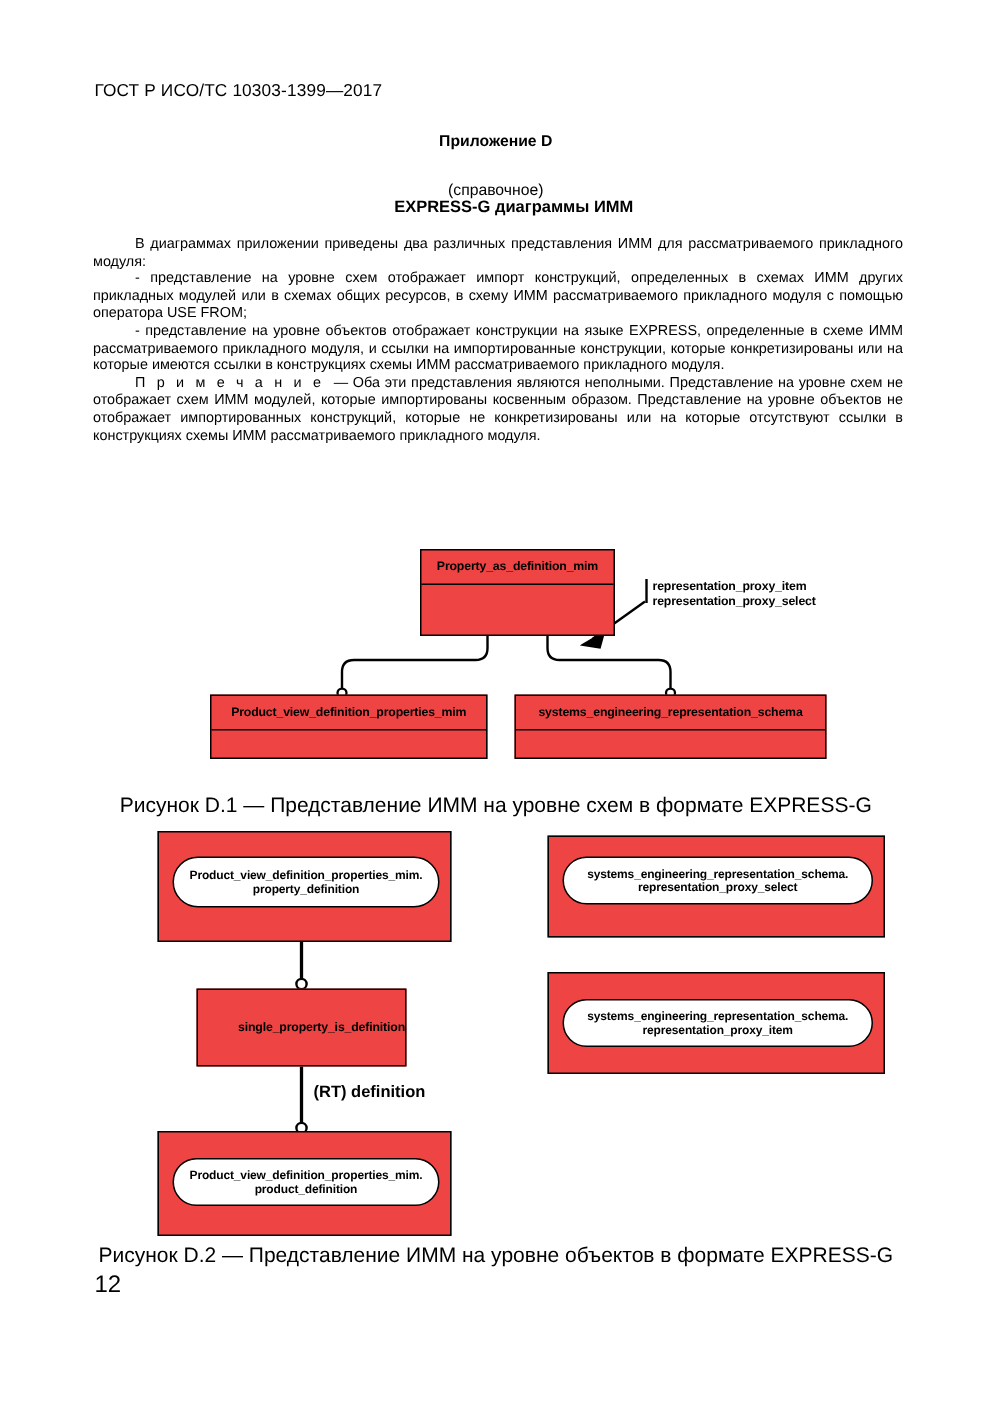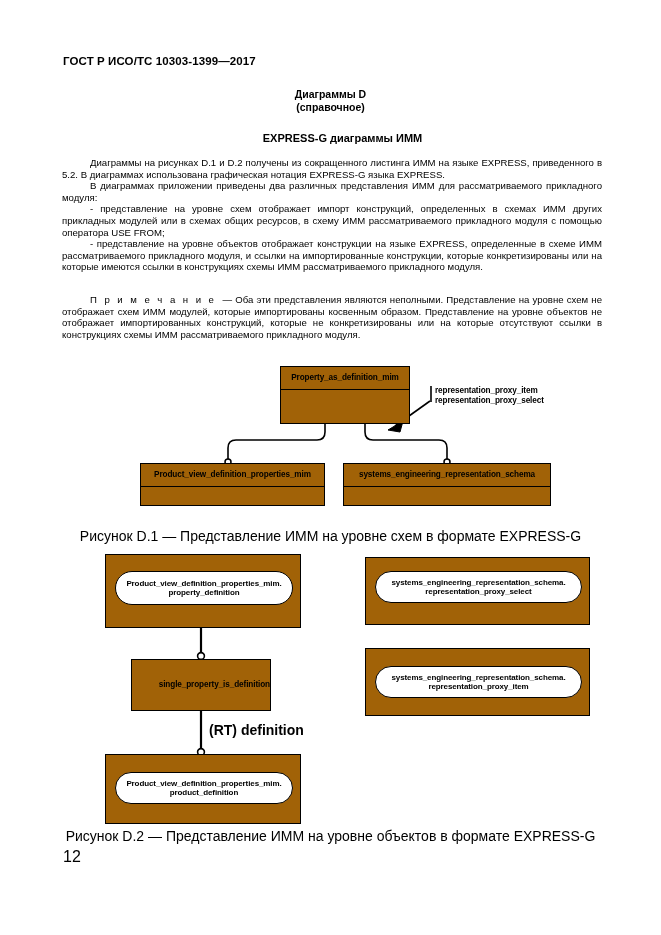--- a/index.html
+++ b/index.html
@@ -19,35 +19,36 @@
     overflow: hidden;
     box-sizing: border-box;
   }
 
   
   .doc-header {
     position: absolute;
     left: 63px;
     top: 55px;
     font-size: 11.5px;
-    font-weight: bold;
+    font-weight: normal;
     letter-spacing: 0.1px;
   }
   .annex-block {
     position: absolute;
     left: 0;
     top: 88px;
     width: 661px;
     text-align: center;
     font-size: 10.5px;
     font-weight: bold;
     line-height: 13px;
   }
   .annex-sub {
-    font-weight: bold;
+    font-weight: normal;
+    margin-top: 20px;
   }
   .section-title {
     position: absolute;
     left: 0;
     top: 132px;
     width: 661px;
     text-align: center;
     font-size: 11px;
     font-weight: bold;
     margin-left: 12px;
@@ -62,21 +63,21 @@
     font-size: 9.6px;
     line-height: 11.6px;
     text-align: justify;
   }
   .body-text p {
     margin: 0;
     text-indent: 28px;
     hyphens: manual;
   }
   .body-text p.note {
-    margin-top: 21px;
+    margin-top: 0;
   }
   .body-text p.last {
     margin-top: 7px;
   }
   .note-label {
     letter-spacing: 2.2px;
   }
 
   
   .figure {
@@ -87,21 +88,21 @@
     width: 661px;
     left: 0;
     text-align: center;
     font-size: 14px;
   }
 
   .exp-box {
     position: absolute;
     box-sizing: border-box;
     border: 1.6px solid #000;
-    background: #a16207;
+    background: #ef4444;
   }
   .exp-box .divider {
     position: absolute;
     left: 0;
     right: 0;
     height: 0;
     border-top: 1.6px solid #000;
   }
   .exp-label {
     position: absolute;
@@ -132,21 +133,21 @@
   .annot {
     position: absolute;
     font-size: 8.2px;
     font-weight: bold;
     line-height: 10px;
     letter-spacing: -0.1px;
     white-space: nowrap;
   }
   .conn-text {
     position: absolute;
-    font-size: 14px;
+    font-size: 11px;
     font-weight: bold;
     white-space: nowrap;
   }
   .svg-layer {
     position: absolute;
     left: 0;
     top: 0;
     overflow: visible;
   }
 
@@ -159,28 +160,27 @@
   }
 </style>
 </head>
 <body>
 
 <div class="page">
 
   <div class="doc-header">ГОСТ Р ИСО/ТС 10303-1399—2017</div>
 
   <div class="annex-block">
-    <div>Диаграммы D</div>
+    <div>Приложение D</div>
     <div class="annex-sub">(справочное)</div>
   </div>
 
   <div class="section-title">EXPRESS-G диаграммы ИММ</div>
 
   <div class="body-text">
-    <p>Диаграммы на рисунках D.1 и D.2 получены из сокращенного листинга ИММ на языке EXPRESS, приведенного в 5.2. В диаграммах использована графическая нотация EXPRESS-G языка EXPRESS.</p>
     <p>В диаграммах приложении приведены два различных представления ИММ для рассматриваемого прикладного модуля:</p>
     <p>- представление на уровне схем отображает импорт конструкций, определенных в схемах ИММ других прикладных модулей или в схемах общих ресурсов, в схему ИММ рассматриваемого прикладного модуля с помощью оператора USE FROM;</p>
     <p>- представление на уровне объектов отображает конструкции на языке EXPRESS, определенные в схеме ИММ рассматриваемого прикладного модуля, и ссылки на импортированные конструкции, которые конкретизированы или на которые имеются ссылки в конструкциях схемы ИММ рассматриваемого прикладного модуля.</p>
     <p class="note"><span class="note-label">П р и м е ч а н и е</span>&nbsp; <span>—</span> <span>Оба эти представления являются неполными. Представление на уровне схем не отображает схем ИММ модулей, которые импортированы косвенным образом. Представление на уровне объектов не отображает импортированных конструкций, которые не конкретизированы или на которые отсутствуют ссылки в конструкциях схемы ИММ рассматриваемого прикладного модуля.</span></p>
   </div>
 
   <div class="figure" style="left:0; top:0; width:661px; height:520px;">
 
     <svg class="svg-layer" width="661" height="520">
 

